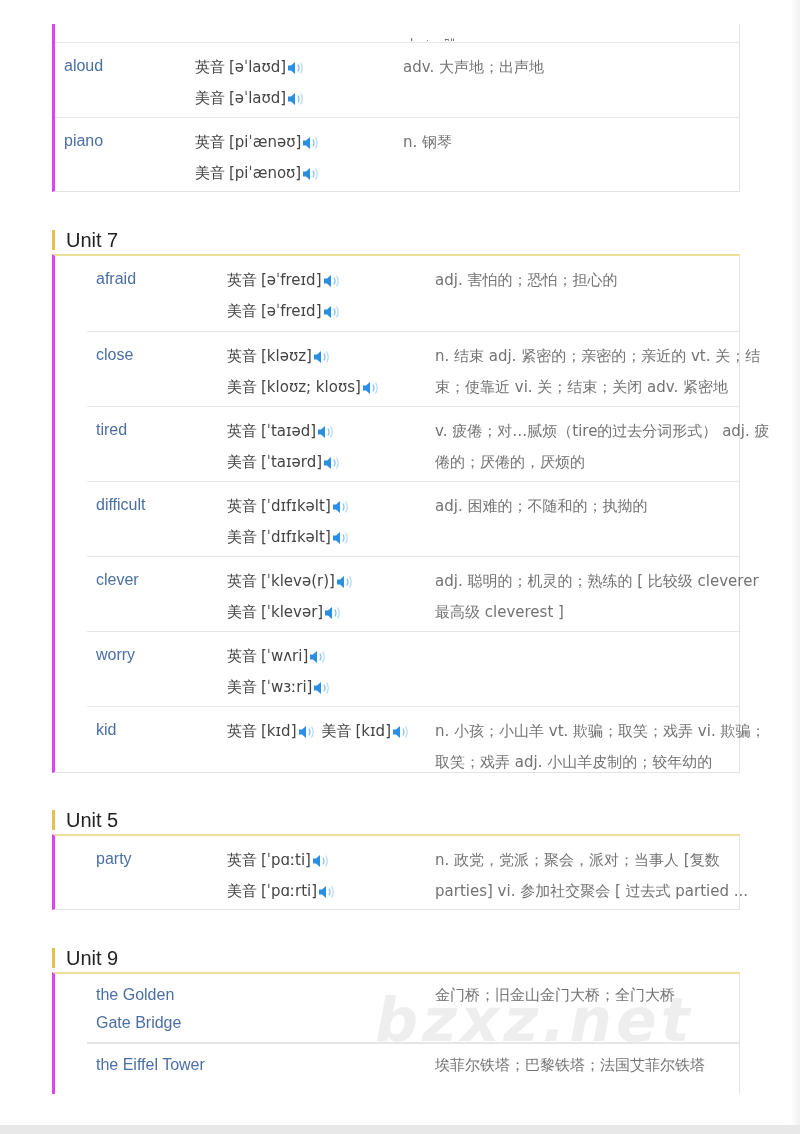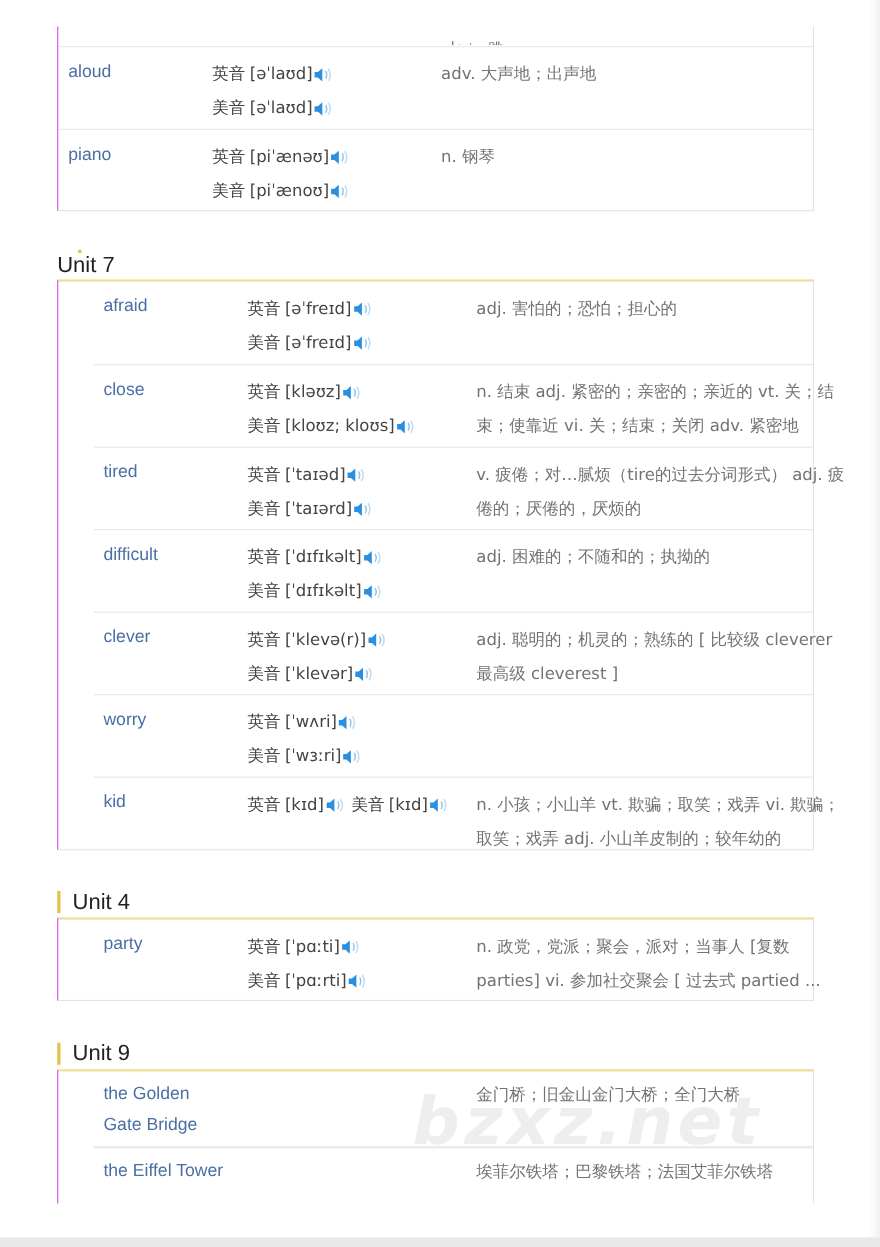--- a/index.html
+++ b/index.html
@@ -16,21 +16,21 @@
     .page-bottom-edge {
       position: absolute; left: 0; top: 1125px; width: 800px; height: 9px;
       background: #e8e8e8;
     }
     .right-shadow {
       position: absolute; left: 790px; top: 0; width: 10px; height: 1125px;
       background: linear-gradient(to right, #ffffff, #f1f1f1);
     }
     .table {
       position: absolute; left: 52px; width: 688px;
-      border-left: 1px solid #d946ef; border-right: 1px solid #e3e3e3;
+      border-left: 3px solid #d946ef; border-right: 1px solid #e3e3e3;
       border-bottom: 1px solid #e3e3e3;
       box-sizing: border-box;
     }
     .table.top-cut { border-top: none; }
     .table.with-head { border-top: 2px solid #ecdf9a; padding-left: 32px; }
     .row {
       position: relative; border-top: 1px solid #e6e6e6; box-sizing: border-box;
     }
     .row:first-child { border-top: none; }
     .word {
@@ -136,21 +136,21 @@
                 <path d="M13.5 1.5q3.5 5.5 0 11" stroke="#b9dbf6" stroke-width="1.3" fill="none"></path>
               </svg>
             </span>
           </div>
       </div>
       <span class="def">n. 钢琴</span>
     </div>
   </div>
   <span class="cut-text">七）跳</span>
 
-  <div class="unit-head" style="top:227px;flex-direction:column;">
+  <div class="unit-head" style="top:227px;">
     <span class="unit-bar"></span>
     <span class="unit-title">Unit 7</span>
   </div>
   <div class="table with-head" style="top:254px; height:519px;">
     <div class="row" style="height:75px;">
       <span class="word">afraid</span>
       <div class="phon">
         <div class="line">
             <span class="tag">英音</span>
             <span>[əˈfreɪd]</span>
@@ -339,21 +339,21 @@
               </svg>
             </span>
           </div>
       </div>
       <span class="def">n. 小孩；小山羊 vt. 欺骗；取笑；戏弄 vi. 欺骗；取笑；戏弄 adj. 小山羊皮制的；较年幼的</span>
     </div>
   </div>
 
   <div class="unit-head" style="top:807px;">
     <span class="unit-bar"></span>
-    <span class="unit-title">Unit 4</span>
+    <span class="unit-title">Unit 5</span>
   </div>
   <div class="table with-head" style="top:834px; height:76px;">
     <div class="row" style="height:73px;">
       <span class="word">party</span>
       <div class="phon">
         <div class="line">
             <span class="tag">英音</span>
             <span>[ˈpɑːti]</span>
             <span class="spk">
               <svg width="18" height="14" viewBox="0 0 18 14">

